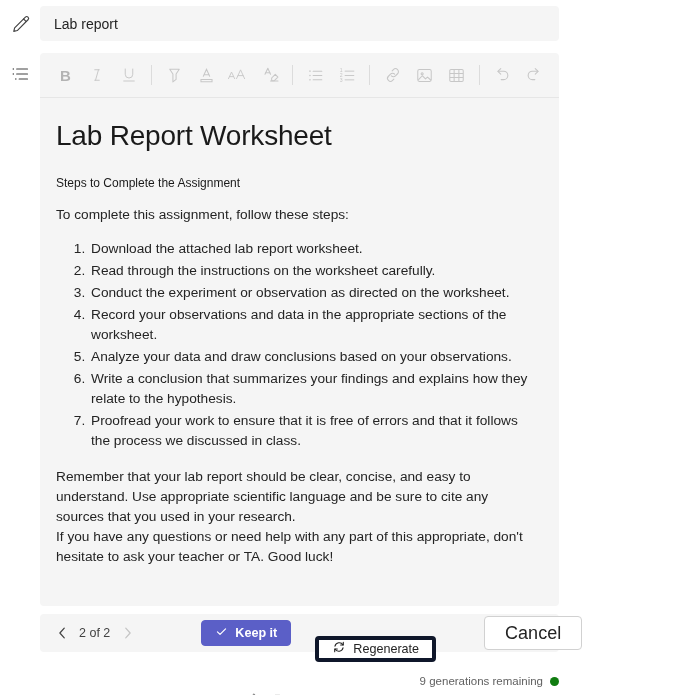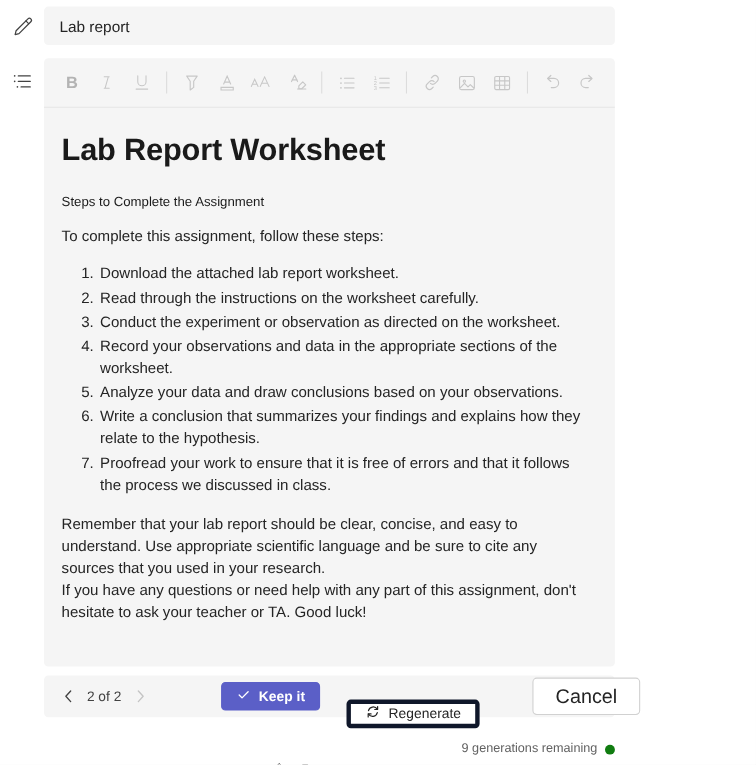--- a/index.html
+++ b/index.html
@@ -108,21 +108,21 @@
   .doc {
     flex: 1 1 auto;
     overflow: hidden;
     padding: 18px 26px 10px 16px;
     color: #242424;
     font-size: 13.7px;
     line-height: 1.46;
   }
   .doc h1 {
     font-size: 28px;
-    font-weight: bold;
+    font-weight: normal;
     margin: 4px 0 22px 0;
     line-height: 1.15;
     color: #1a1a1a;
     letter-spacing: -0.2px;
   }
   .doc h2 {
     font-size: 12px;
     font-weight: normal;
     margin: 24px 0 14px 0;
     line-height: 1.2;
@@ -365,21 +365,21 @@
         <ol>
           <li>Download the attached lab report worksheet.</li>
           <li>Read through the instructions on the worksheet carefully.</li>
           <li>Conduct the experiment or observation as directed on the worksheet.</li>
           <li>Record your observations and data in the appropriate sections of the worksheet.</li>
           <li>Analyze your data and draw conclusions based on your observations.</li>
           <li>Write a conclusion that summarizes your findings and explains how they relate to the hypothesis.</li>
           <li>Proofread your work to ensure that it is free of errors and that it follows the process we discussed in class.</li>
         </ol>
         <p class="tight">Remember that your lab report should be clear, concise, and easy to understand. Use appropriate scientific language and be sure to cite any sources that you used in your research.</p>
-        <p class="tight">If you have any questions or need help with any part of this assignment, don't hesitate to ask your teacher or TA. Good luck!</p>
+        <p class="tight">If you have any questions or need help with any part of this appropriate, don't hesitate to ask your teacher or TA. Good luck!</p>
       </div>
 
     </div>
 
     <div class="actionbar">
       <div class="pager">
         <div class="pager-arrow">
           <svg width="11" height="14" viewBox="0 0 12 16" fill="none" stroke="currentColor" stroke-width="1.4" stroke-linecap="round" stroke-linejoin="round">
             <path d="M8 2.5L3 8l5 5.5"></path>
           </svg>

